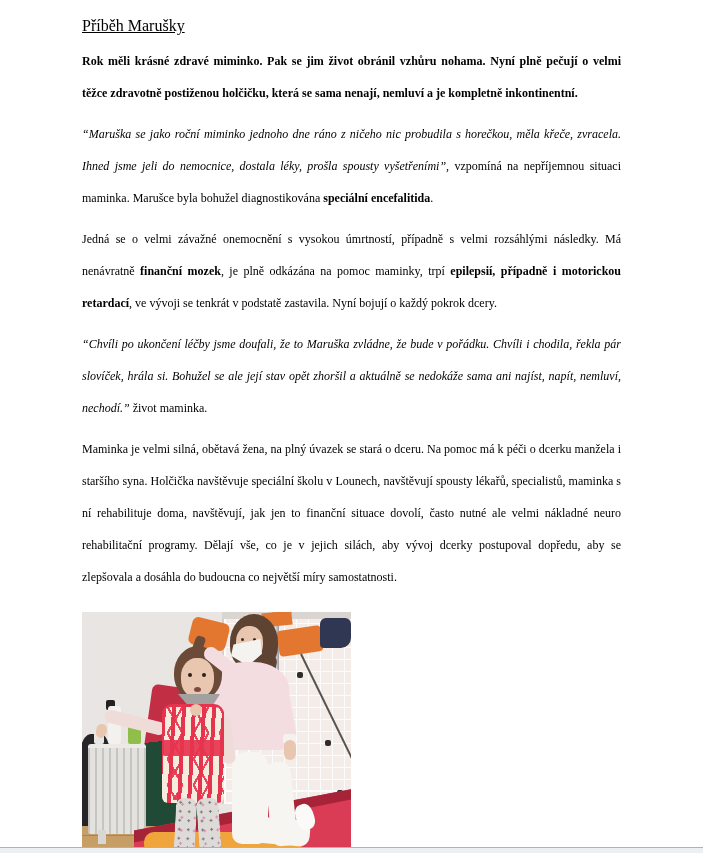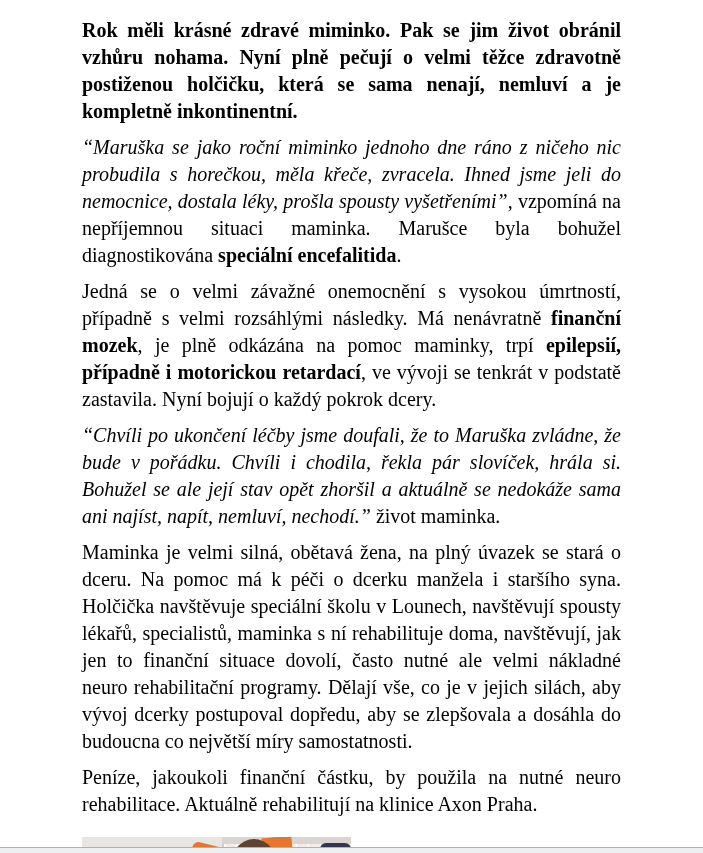--- a/index.html
+++ b/index.html
@@ -5,21 +5,21 @@
   html,body{margin:0;padding:0;}
   body{
     width:703px;height:853px;position:relative;overflow:hidden;
     background:#ffffff;
     font-family:"Liberation Serif","DejaVu Serif",serif;
     color:#000;
   }
   .page{padding:17px 82px 0 82px;}
   .title{font-size:16px;margin:0 0 10px 0;}
   .title span{text-decoration:underline;}
-  p.para{font-size:20px;line-height:27px;text-align:justify;margin:0 0 9px 0;}
+  p.para{font-size:12px;line-height:32px;text-align:justify;margin:0 0 9px 0;}
   .b{font-weight:bold;}
   .i{font-style:italic;}
 
   
   .photo{
     position:relative;width:269px;height:332px;margin-top:19px;
     overflow:hidden;background:var(--wall,#e9e5e2);
   }
   .photo *{position:absolute;}
   .grid-wall{left:140px;top:0;width:129px;height:192px;background-color:var(--gridWall,#f3ece8);
@@ -99,32 +99,32 @@
   .t-arm-l{left:112px;top:64px;width:54px;height:14px;background:var(--shirtPink,#f3dde1);border-radius:8px;
     transform:rotate(38deg);transform-origin:right center;}
   .t-hand-l{left:108px;top:92px;width:12px;height:12px;background:var(--skin,#e9c6af);border-radius:50%;}
 
   .bottom-bar{position:absolute;left:0;right:0;bottom:0;height:5px;background:#edeff0;border-top:1px solid #aeb2b5;}
 </style>
 </head>
 <body style="--wall: #e9e5e2; --gridWall: #f3ece8; --gridLine: #fdfcfc; --shelfOrange: #e4772f; --navyItem: #2f3752; --radiator: #e3e2df; --radiatorLine: #c6c5c2; --jacket: #26262a; --matGreen: #214a36; --matRed: #c22f44; --floorWood: #c79e66; --redMat: #da3b55; --redMatDark: #a72338; --bench: #f0a43c; --benchEdge: #d88a26; --legBlue: #2f4fae; --metal: #b9bcbd; --stool: #c8354a; --stoolLeg: #bb8f57; --skin: #e9c6af; --hairTherapist: #5e4333; --hairGirl: #6b4a37; --mask: #f5f3ef; --shirtPink: #f3dde1; --pantsWhite: #f7f5f2; --scarf: #a3a1a0; --vestRed: #e6344e; --vestCream: #f4ecdc; --leggings: #dedad8; --brace: #f4f1ee; --bracePink: #ec7fb4; --shoe: #2c3a6b;">
 
 <div class="page">
+  <div class="title"><span>Příběh Marušky</span></div>
 
   <p class="para b"><span class="b">Rok měli krásné zdravé miminko. Pak se jim život obránil vzhůru nohama. Nyní plně pečují o velmi těžce zdravotně postiženou holčičku, která se sama nenají, nemluví a je kompletně inkontinentní.</span></p>
 
   <p class="para"><span class="i">“Maruška se jako roční miminko jednoho dne ráno z ničeho nic probudila s horečkou, měla křeče, zvracela. Ihned jsme jeli do nemocnice, dostala léky, prošla spousty vyšetřeními”</span><span>, vzpomíná na nepříjemnou situaci maminka. Marušce byla bohužel diagnostikována </span><span class="b">speciální encefalitida</span><span>.</span></p>
 
   <p class="para"><span>Jedná se o velmi závažné onemocnění s vysokou úmrtností, případně s velmi rozsáhlými následky. Má nenávratně </span><span class="b">finanční mozek</span><span>, je plně odkázána na pomoc maminky, trpí </span><span class="b">epilepsií, případně i motorickou retardací</span><span>, ve vývoji se tenkrát v podstatě zastavila. Nyní bojují o každý pokrok dcery.</span></p>
 
   <p class="para"><span class="i">“Chvíli po ukončení léčby jsme doufali, že to Maruška zvládne, že bude v pořádku. Chvíli i chodila, řekla pár slovíček, hrála si. Bohužel se ale její stav opět zhoršil a aktuálně se nedokáže sama ani najíst, napít, nemluví, nechodí.”</span><span> život maminka.</span></p>
 
   <p class="para"><span>Maminka je velmi silná, obětavá žena, na plný úvazek se stará o dceru. Na pomoc má k péči o dcerku manžela i staršího syna. Holčička navštěvuje speciální školu v Lounech, navštěvují spousty lékařů, specialistů, maminka s ní rehabilituje doma, navštěvují, jak jen to finanční situace dovolí, často nutné ale velmi nákladné neuro rehabilitační programy. Dělají vše, co je v jejich silách, aby vývoj dcerky postupoval dopředu, aby se zlepšovala a dosáhla do budoucna co největší míry samostatnosti.</span></p>
 
-  <p class="para"><span>Peníze, jakoukoli finanční částku, by použila na nutné neuro rehabilitace. Aktuálně rehabilitují na klinice Axon Praha.</span></p>
 
   <div class="photo">
     <div class="grid-wall"></div>
     <div class="top-frame"></div>
     <div class="pole"></div>
     <div class="shelf-orange-3"></div>
     <div class="shelf-orange-1"></div>
     <div class="shelf-orange-2"></div>
     <div class="navy-item"></div>
     <div class="cable-1"></div>

